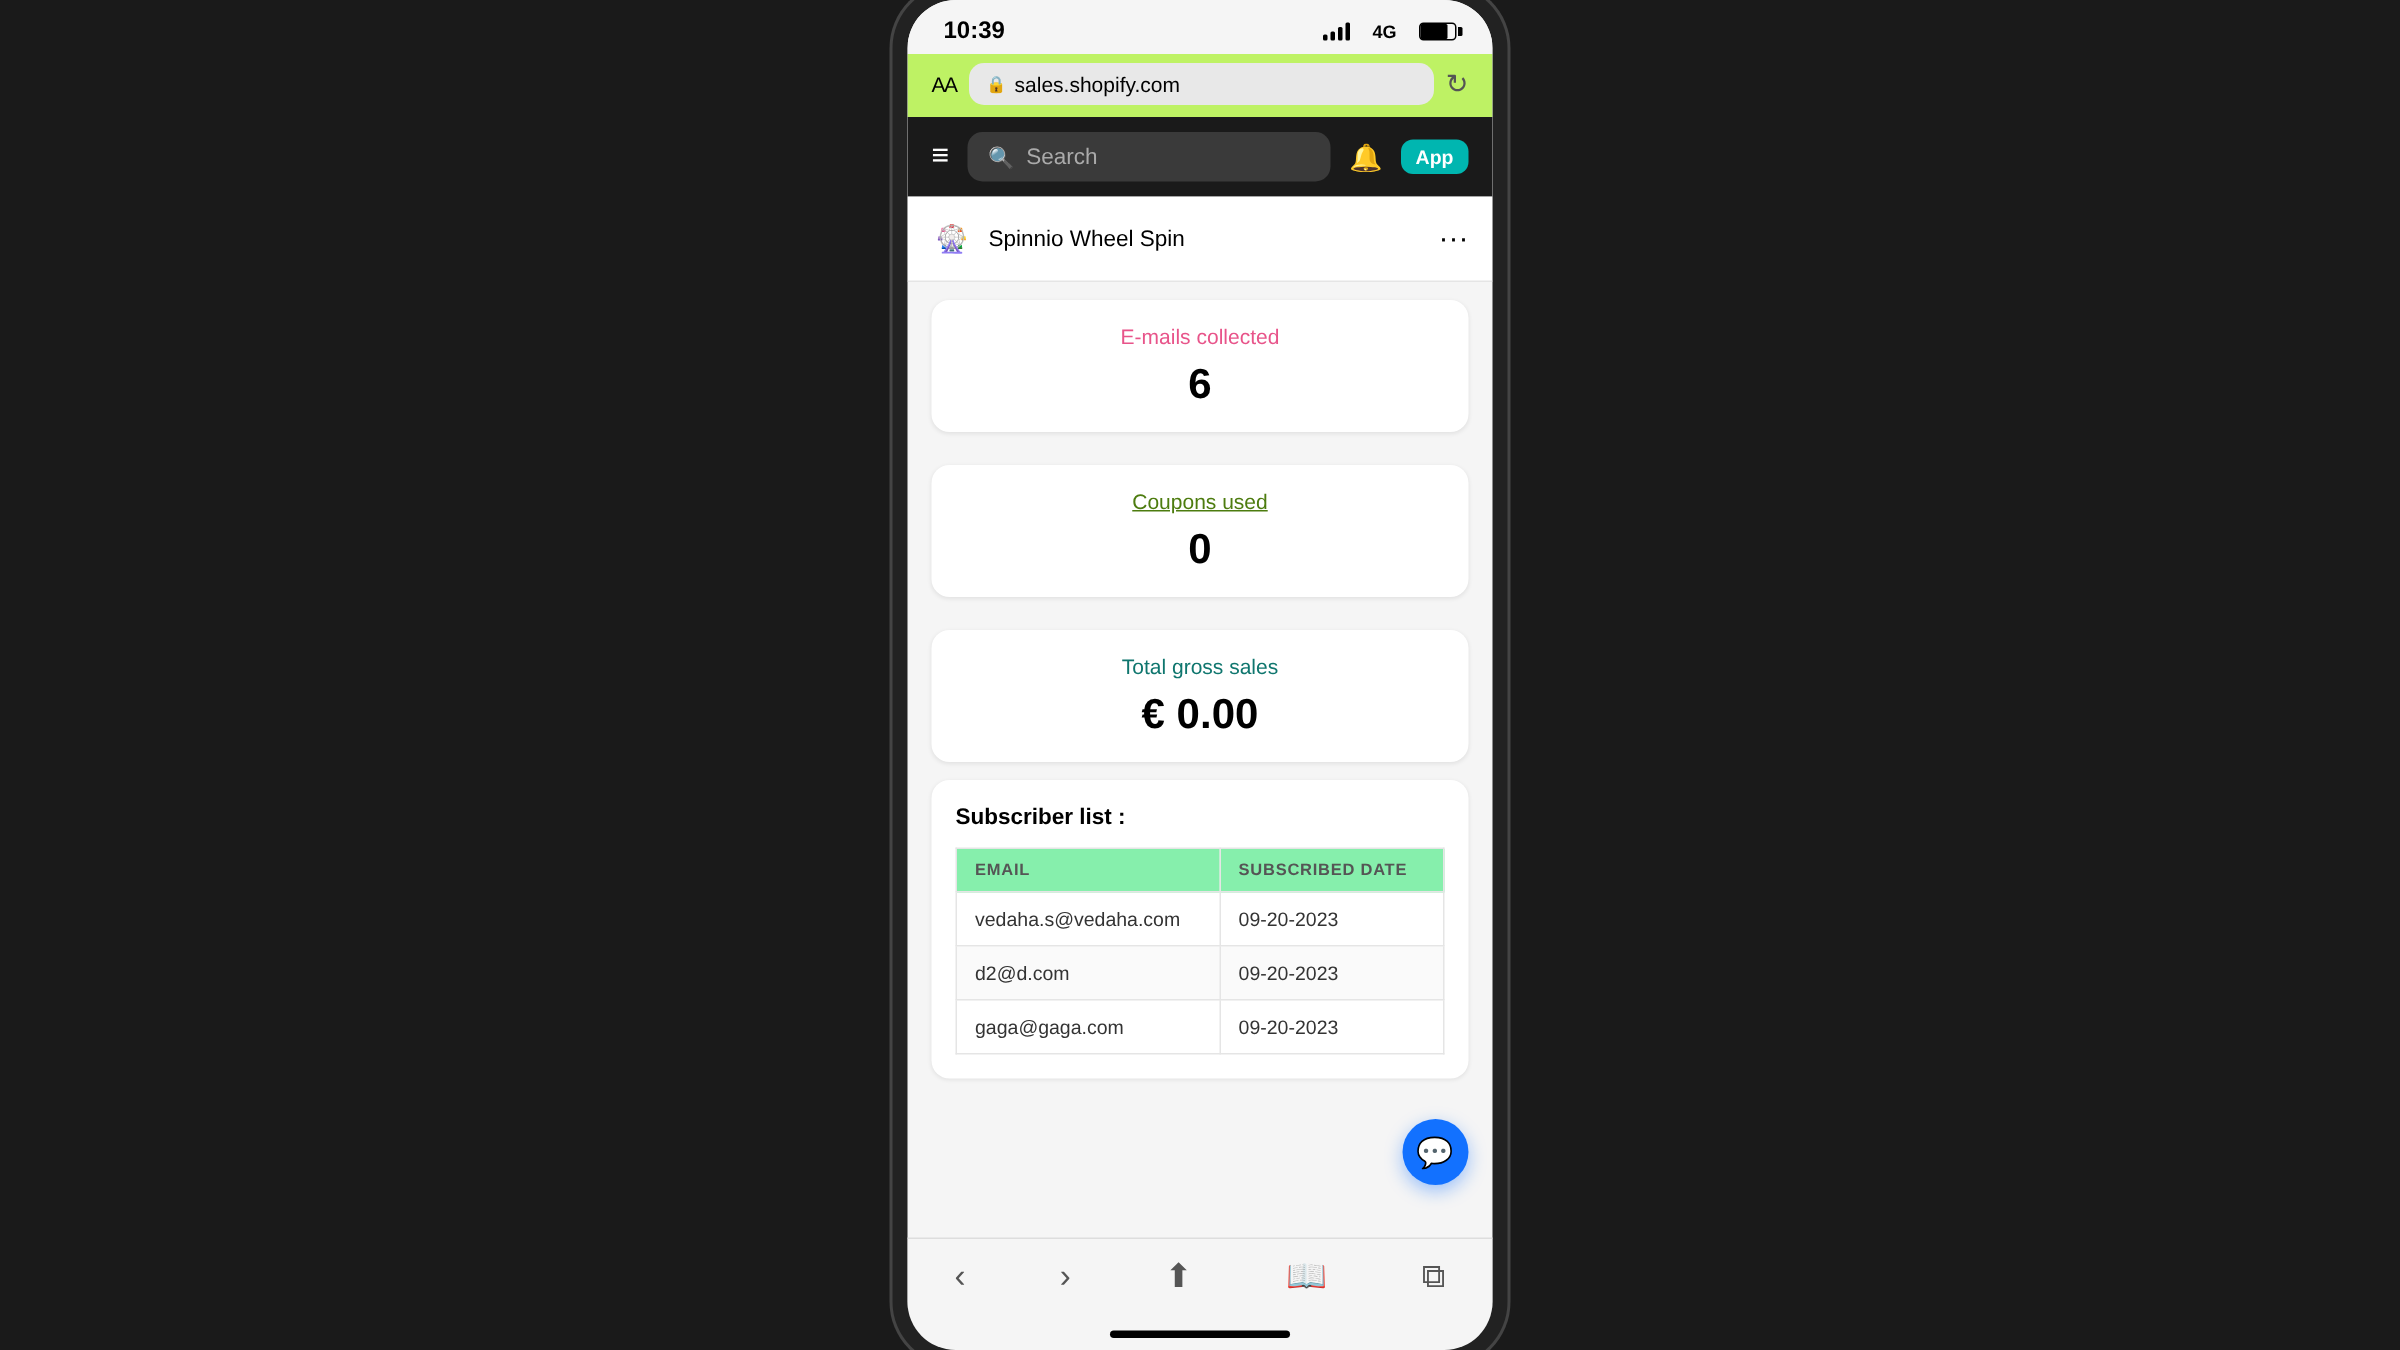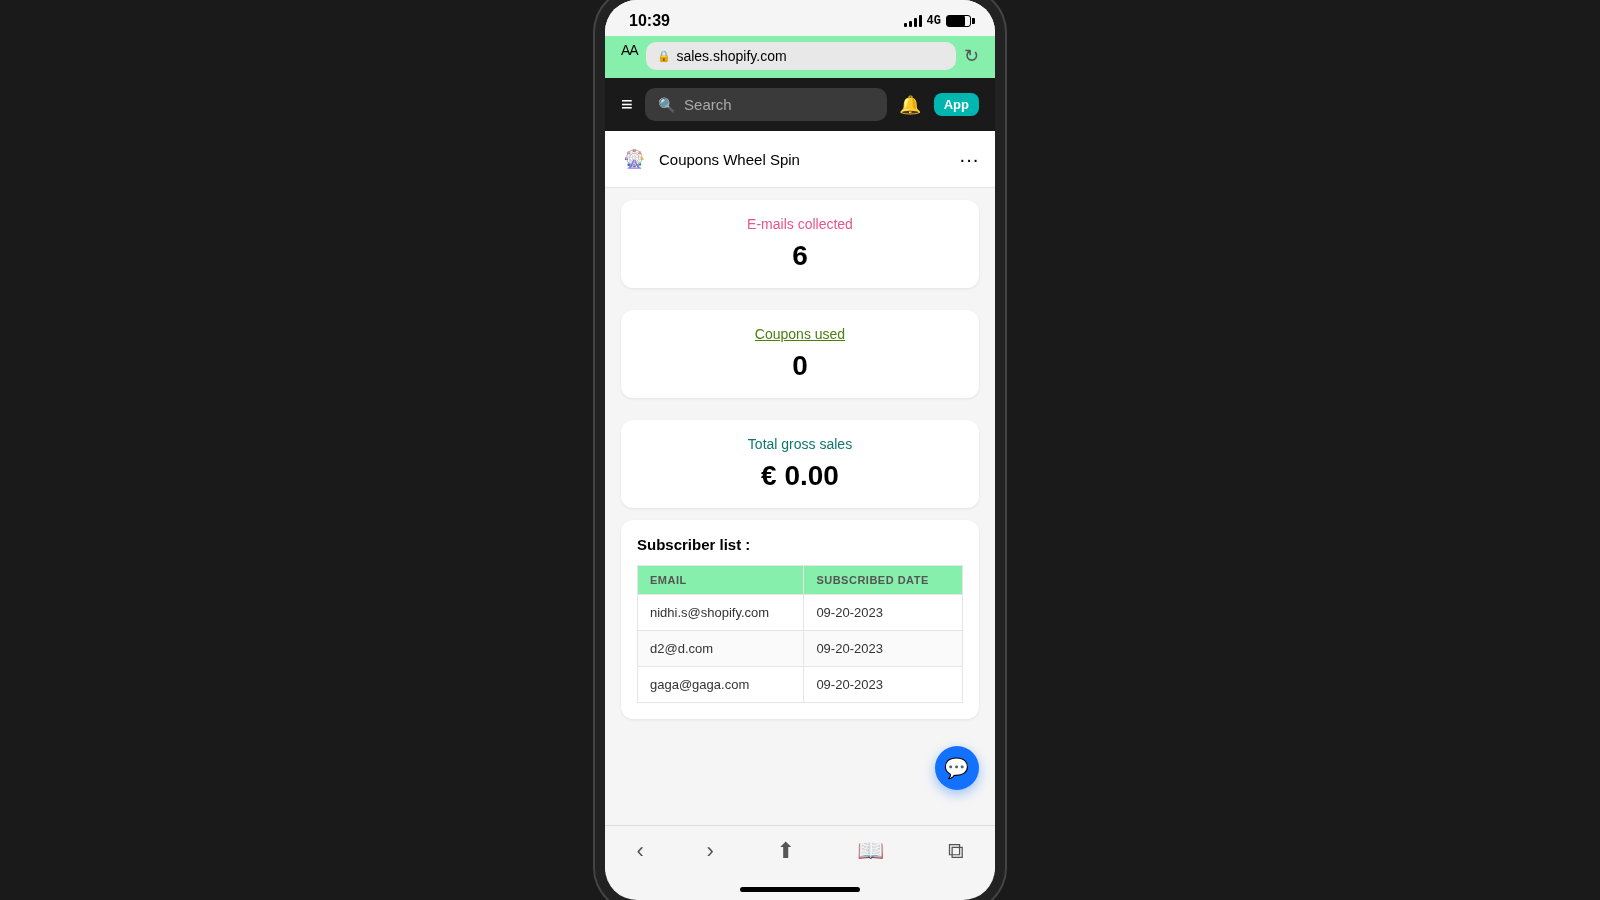--- a/index.html
+++ b/index.html
@@ -29,22 +29,21 @@
       align-items: center;
     }
     .status-time {
       font-size: 16px;
       font-weight: 600;
       color: #000;
     }
     .status-icons {
       display: flex;
       align-items: center;
-      gap: 5px;
-      font-family: Liberation Mono, monospace;
+      gap: 15px;
     }
     .signal-bars {
       display: flex;
       align-items: flex-end;
       gap: 2px;
       height: 12px;
     }
     .signal-bar {
       width: 3px;
       background: #000;
@@ -78,23 +77,24 @@
       border-radius: 0 1px 1px 0;
     }
     .battery-fill {
       background: #000;
       height: 100%;
       width: 80%;
       border-radius: 1px;
     }
     
     .browser-bar {
-      background: #86efac;
+      background: #bef264;
       padding: 6px 16px 8px;
       display: flex;
+      align-items: center;
       gap: 8px;
     }
     .browser-aa {
       font-size: 14px;
       color: #000;
       font-weight: 500;
       letter-spacing: -1px;
     }
     .browser-url-bar {
       flex: 1;
@@ -356,21 +356,21 @@
     </div>
     <span class="bell-icon">🔔</span>
     <span class="app-badge">App</span>
   </div>
 
   <div class="content-scroll">
 
     <div class="app-header">
       <div class="app-header-left">
         <div class="app-logo">🎡</div>
-        <span class="app-title-text">Coupons Wheel Spin</span>
+        <span class="app-title-text">Spinnio Wheel Spin</span>
       </div>
       <span class="more-icon">···</span>
     </div>
 
     <div class="stats-container">
 
       <div class="stat-card">
         <div class="stat-label emails">E-mails collected</div>
         <div class="stat-value">6</div>
       </div>
@@ -391,21 +391,21 @@
       <div class="subscriber-title">Subscriber list :</div>
       <table class="subscriber-table">
         <thead>
           <tr>
             <th>EMAIL</th>
             <th>SUBSCRIBED DATE</th>
           </tr>
         </thead>
         <tbody id="subscriber-rows">
         <tr>
-      <td>nidhi.s@shopify.com</td>
+      <td>vedaha.s@vedaha.com</td>
       <td>09-20-2023</td>
     </tr>
             <tr>
       <td>d2@d.com</td>
       <td>09-20-2023</td>
     </tr>
             <tr>
       <td>gaga@gaga.com</td>
       <td>09-20-2023</td>
     </tr>

